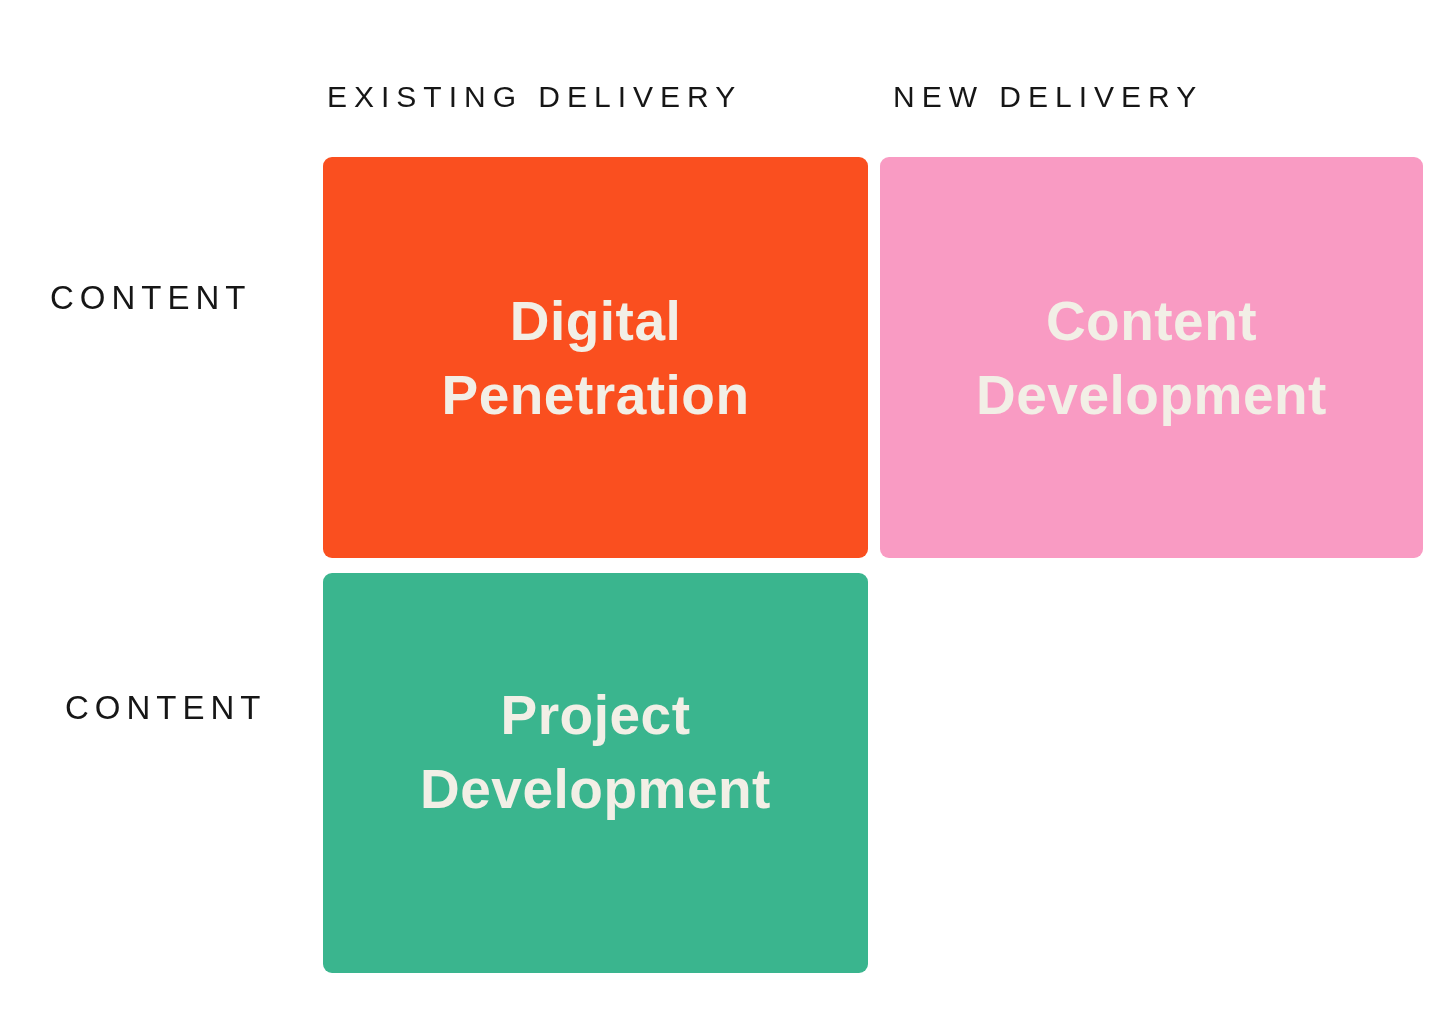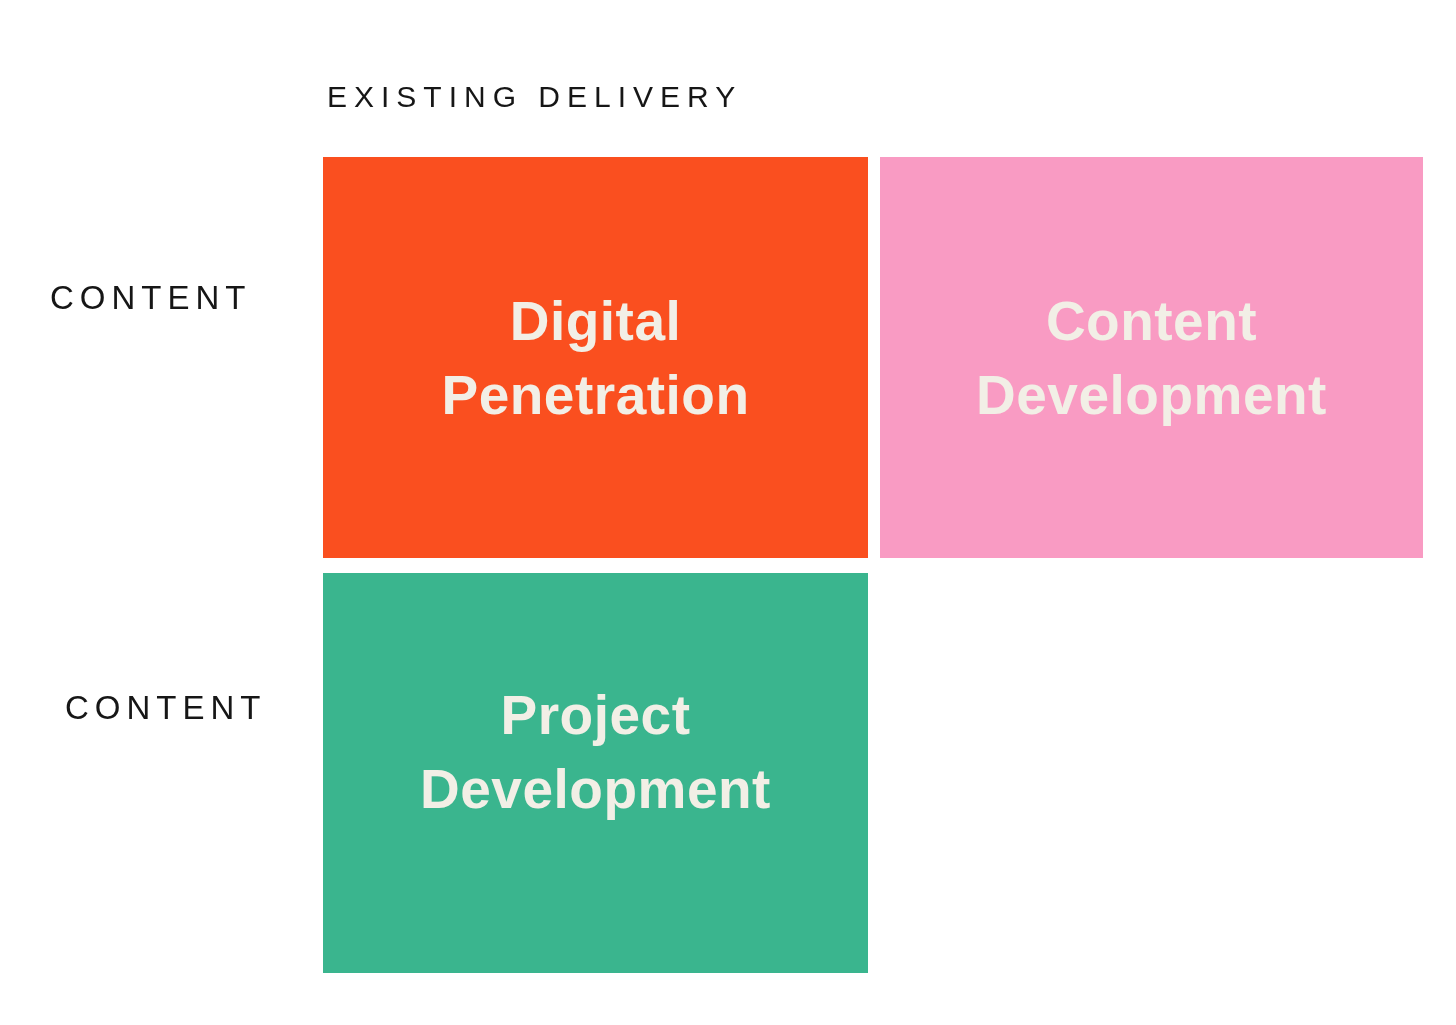--- a/index.html
+++ b/index.html
@@ -1,15 +1,15 @@
 <!DOCTYPE html>
 <html><head>
 <meta charset="utf-8">
 <style>
-  * { margin: 0; padding: 0; box-sizing: border-box; }
+  * { margin: 0; padding: 0; box-sizing: border-box; border-radius: 9px; }
   html, body { background: #ffffff; }
   .page {
     position: relative;
     width: 1456px;
     height: 1025px;
     background: #ffffff;
     overflow: hidden;
     font-family: "Liberation Sans", sans-serif;
   }
 
@@ -69,20 +69,21 @@
   
   .quadrant.q-bottom { padding-bottom: 50px; }
 </style>
 </head>
 <body>
 
 <div class="page">
 
   <div class="col-header left" style="color: rgb(22, 22, 22);">EXISTING DELIVERY</div>
 
+  <div class="col-header right" style="color: rgb(22, 22, 22);">NEW DELIVERY</div>
 
   <div class="row-header top" style="color: rgb(22, 22, 22);">
     <span>CONTENT</span>
   </div>
 
   <div class="row-header bottom" style="color: rgb(22, 22, 22);">
     <span>CONTENT</span>
   </div>
 
   <div class="grid">

